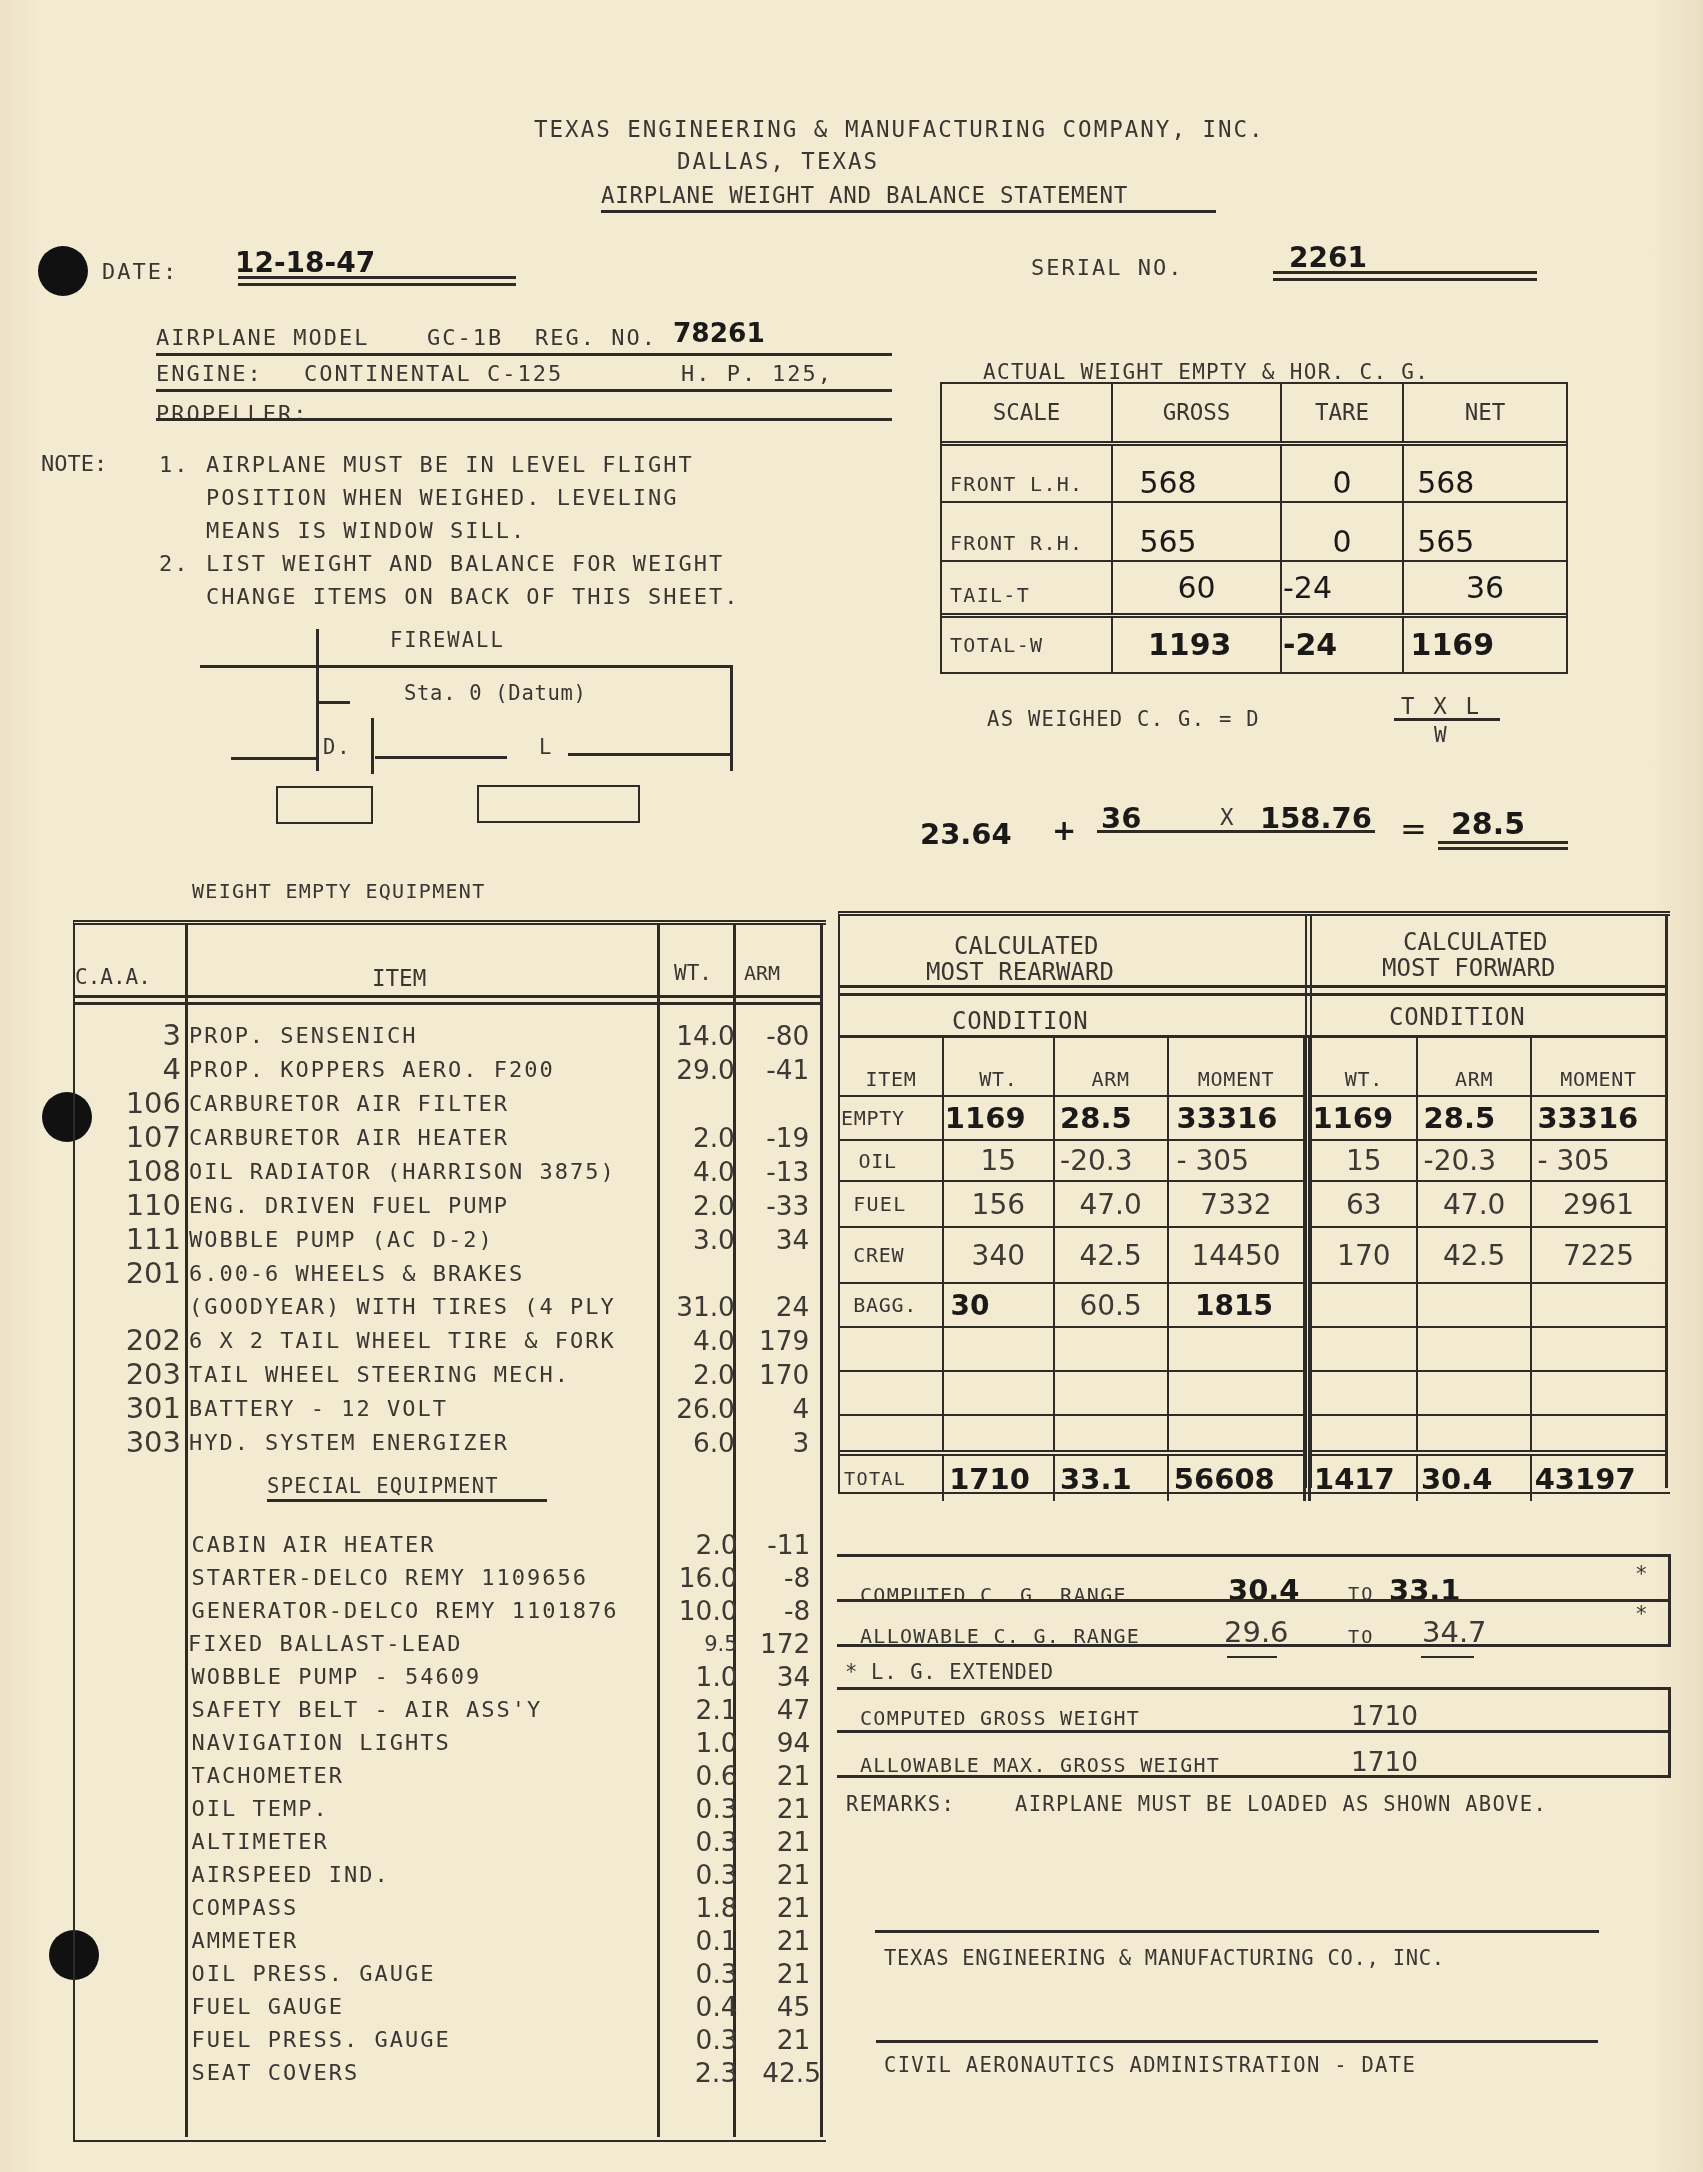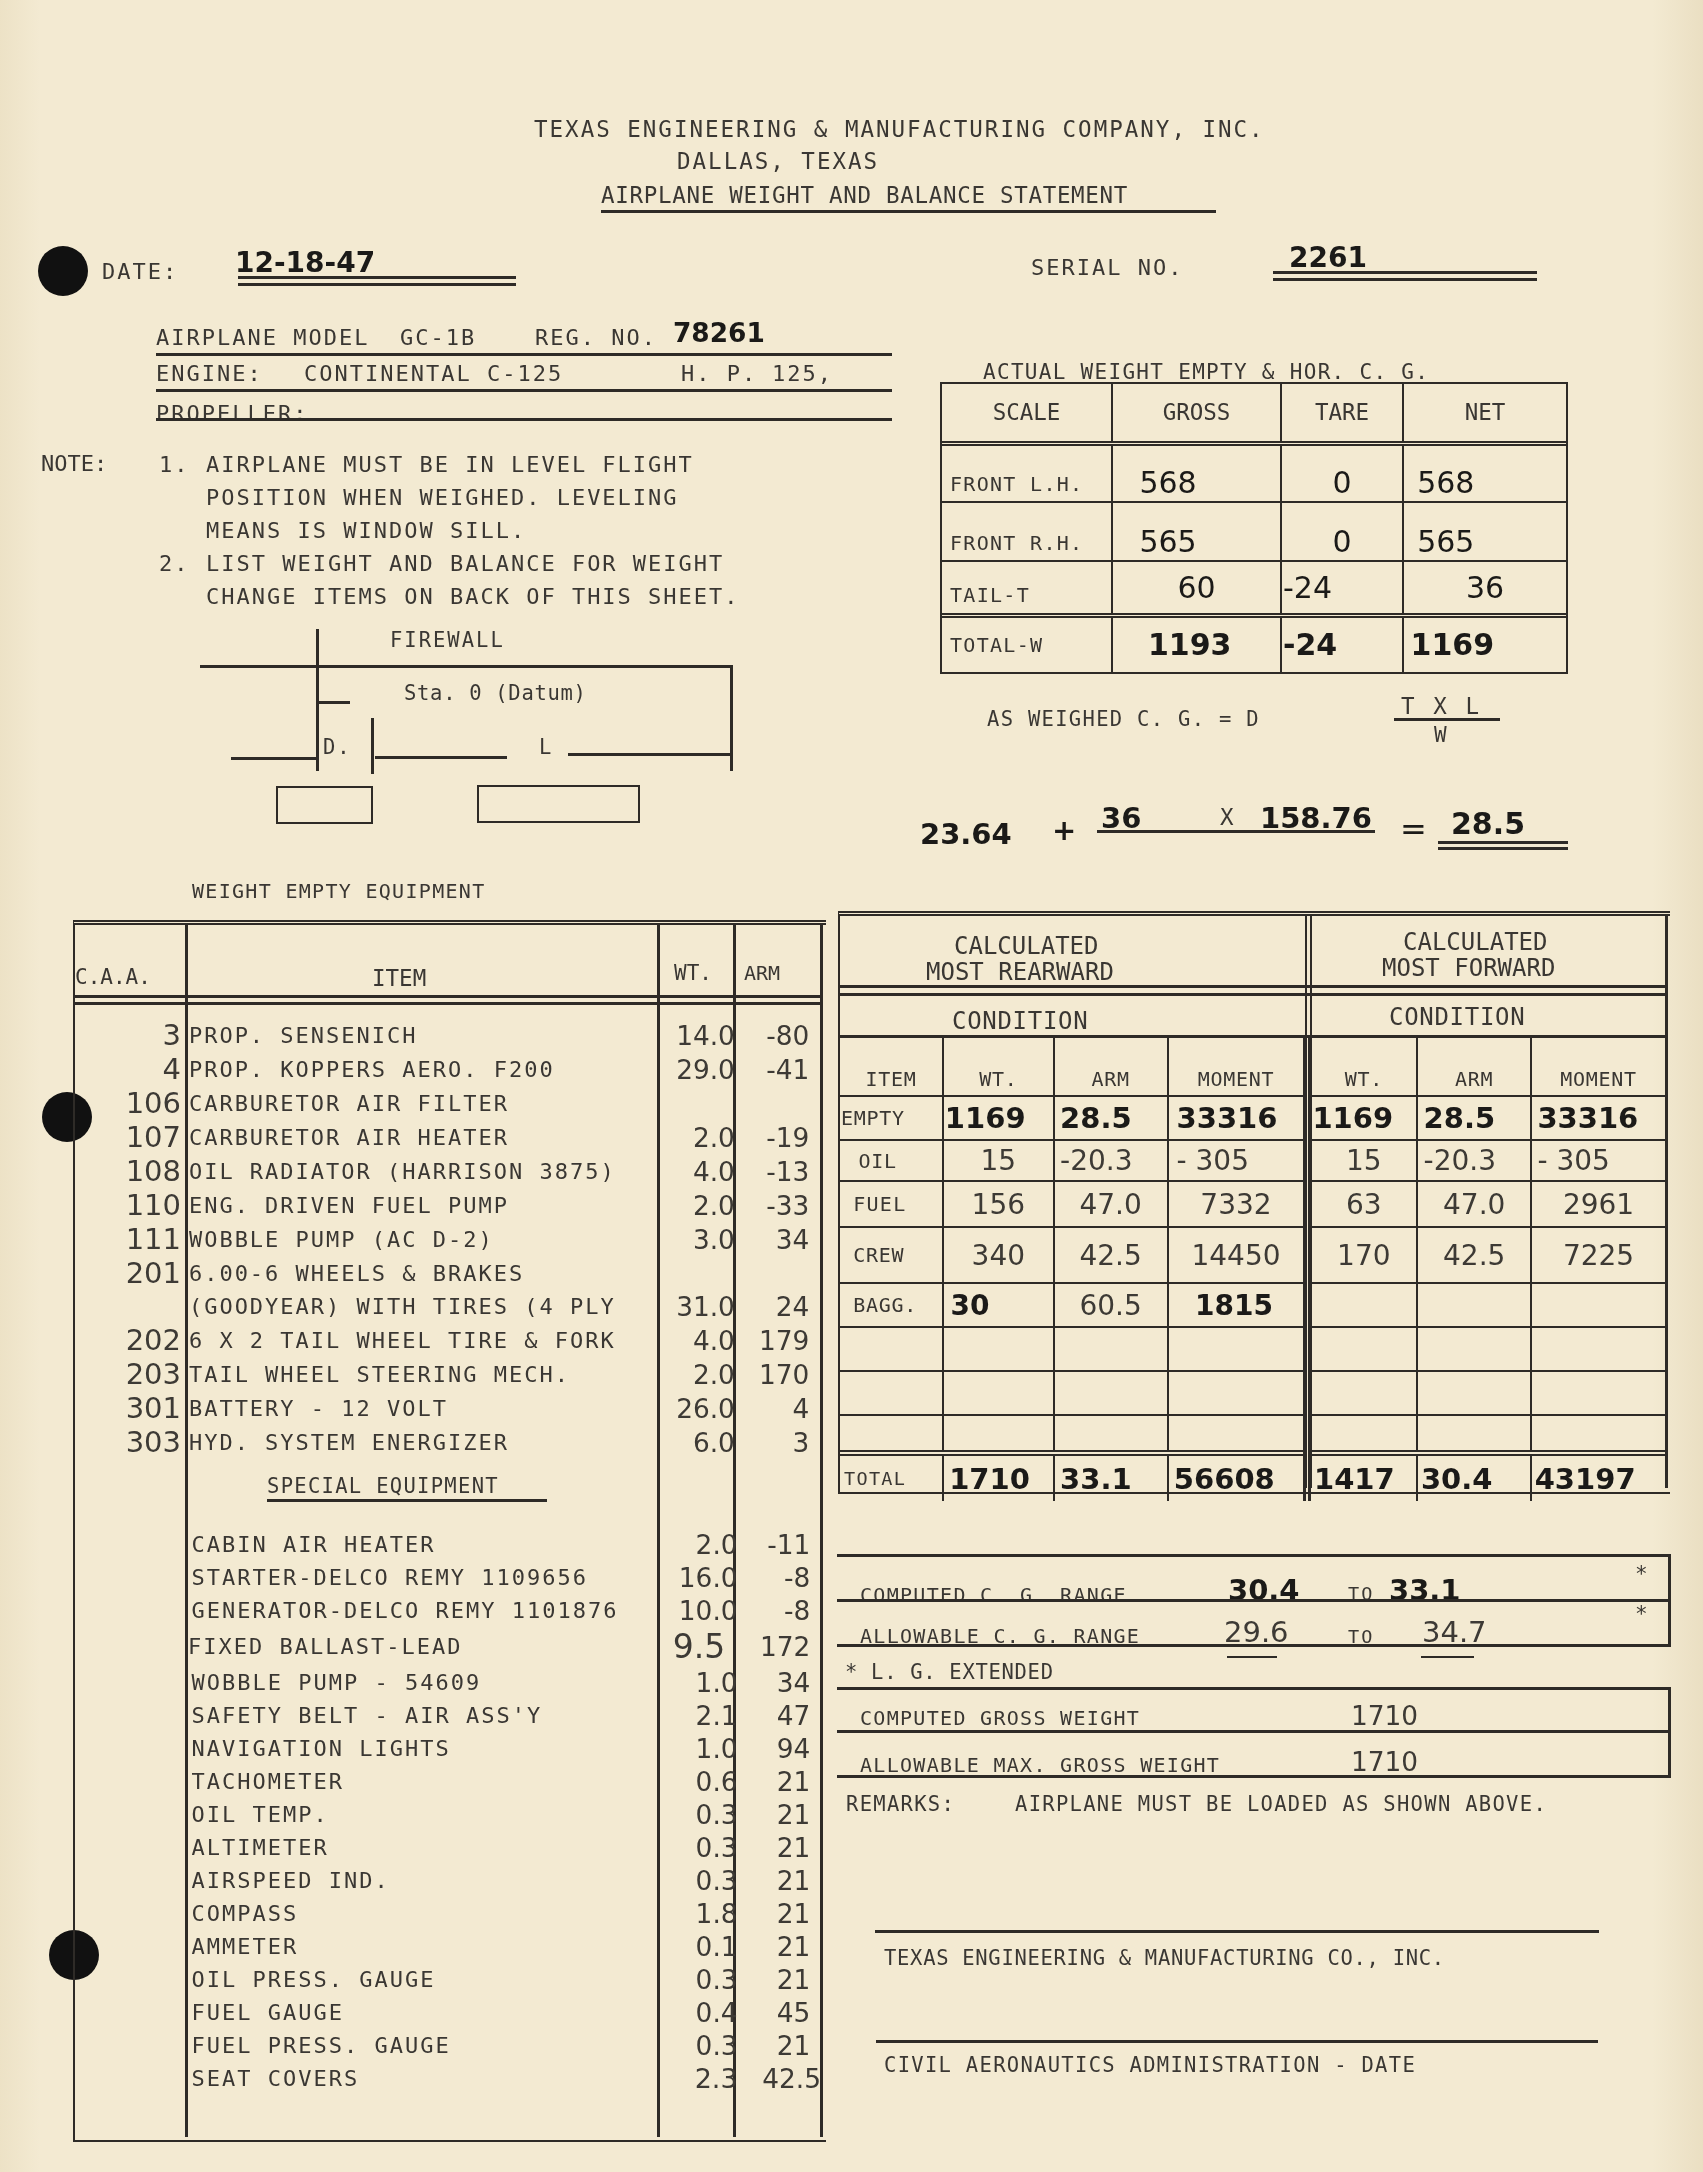--- a/index.html
+++ b/index.html
@@ -37,21 +37,21 @@
 <div class="abs hand" style="left:235px;top:246px;font-size:28px;">12-18-47</div>
 <div class="line" style="left:238px;top:276px;width:278px;"></div>
 <div class="line" style="left:238px;top:283px;width:278px;"></div>
 
 <div class="abs type" style="left:1031px;top:255px;">Serial No.</div>
 <div class="abs hand" style="left:1289px;top:241px;font-size:28px;">2261</div>
 <div class="line" style="left:1273px;top:271px;width:264px;"></div>
 <div class="line" style="left:1273px;top:278px;width:264px;"></div>
 
 <div class="abs type" style="left:156px;top:325px;">Airplane Model</div>
-<div class="abs type" style="left:400px;top:325px;">GC-1B</div>
+<div class="abs type" style="left:427px;top:325px;">GC-1B</div>
 <div class="abs type" style="left:535px;top:325px;">Reg. No.</div>
 <div class="abs hand" style="left:673px;top:317px;font-size:26.4px;">78261</div>
 <div class="line" style="left:156px;top:353px;width:736px;"></div>
 
 <div class="abs type" style="left:156px;top:361px;">Engine:</div>
 <div class="abs type" style="left:304px;top:361px;">Continental C-125</div>
 <div class="abs type" style="left:681px;top:361px;">H. P.</div>
 <div class="abs type" style="left:772px;top:361px;">125,</div>
 <div class="line" style="left:156px;top:389px;width:736px;"></div>
 
@@ -250,21 +250,21 @@
           <td class="handlight" style="text-align:right;font-size:26.4px;padding-right:4px;">16.0</td>
           <td class="handlight" style="text-align:right;font-size:26.4px;padding-right:10.6px;">-8</td>
         </tr>
     <tr style="height:33px;">
           <td class="type" style="padding-left:6.6px;">Generator-Delco Remy 1101876</td>
           <td class="handlight" style="text-align:right;font-size:26.4px;padding-right:4px;">10.0</td>
           <td class="handlight" style="text-align:right;font-size:26.4px;padding-right:10.6px;">-8</td>
         </tr>
     <tr style="height:33px;">
           <td class="type" style="padding-left:3px;">Fixed Ballast-Lead</td>
-          <td class="handlight" style="text-align:center;font-size:33px;padding-right:4px;">9.5</td>
+          <td class="handlight" style="text-align:right;font-size:21px;padding-right:4px;">9.5</td>
           <td class="handlight" style="text-align:right;font-size:26.4px;padding-right:10.6px;">172</td>
         </tr>
     <tr style="height:33px;">
           <td class="type" style="padding-left:6.6px;">Wobble Pump - 54609</td>
           <td class="handlight" style="text-align:right;font-size:26.4px;padding-right:4px;">1.0</td>
           <td class="handlight" style="text-align:right;font-size:26.4px;padding-right:10.6px;">34</td>
         </tr>
     <tr style="height:33px;">
           <td class="type" style="padding-left:6.6px;">Safety Belt - Air Ass'y</td>
           <td class="handlight" style="text-align:right;font-size:26.4px;padding-right:4px;">2.1</td>

